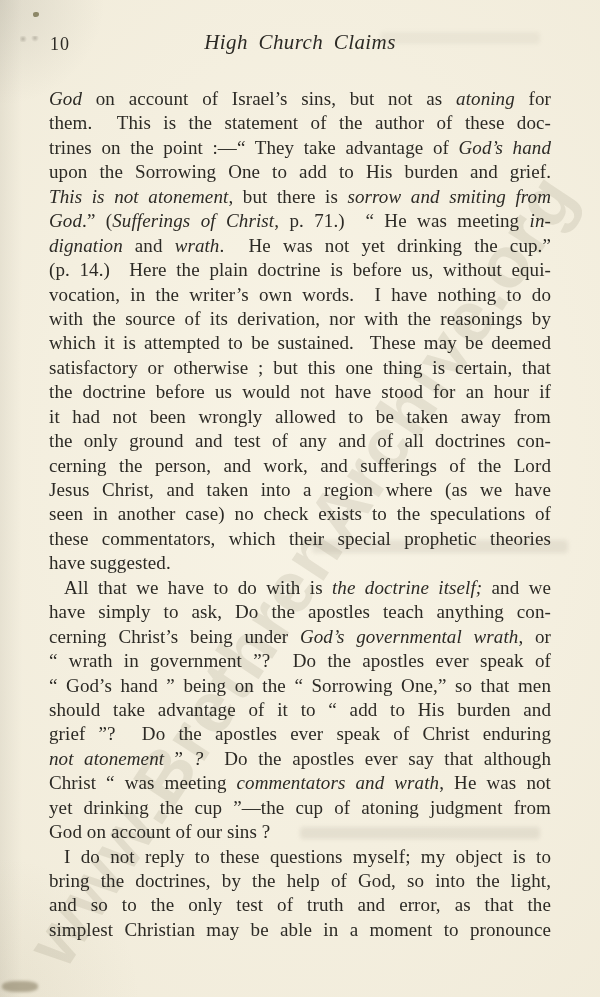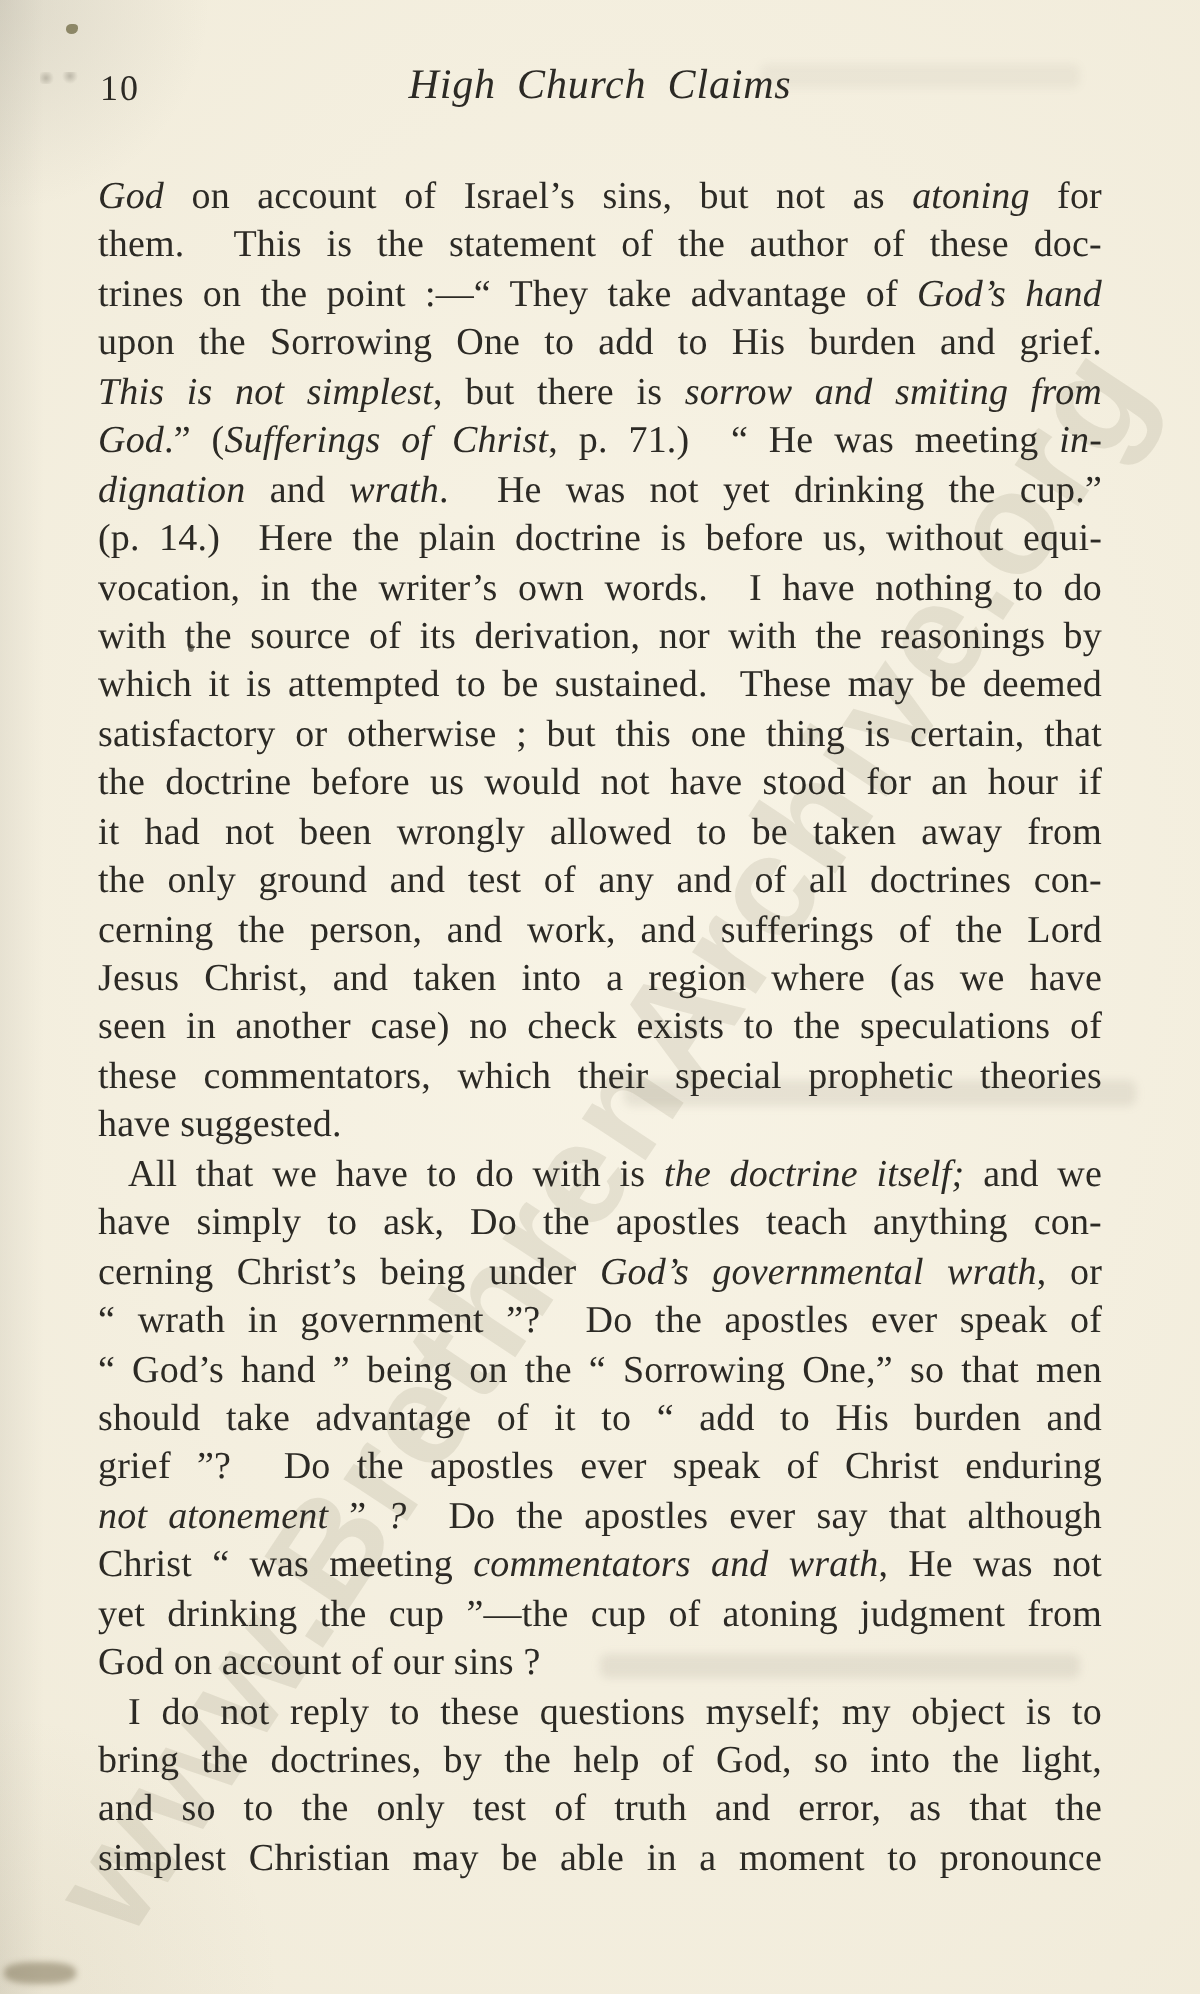--- a/index.html
+++ b/index.html
@@ -97,21 +97,21 @@
   <div class="header">
     <span class="page-number">10</span>
     <div class="running-title">High Church Claims</div>
   </div>
 
   <div class="body-text">
       <div class="line"><span class="it">God</span><span> on account of Israel’s sins, but not as </span><span class="it">atoning</span><span> for</span></div>
       <div class="line"><span>them.&nbsp; This is the statement of the author of these doc-</span></div>
       <div class="line"><span>trines on the point :—“ They take advantage of </span><span class="it">God’s hand</span></div>
       <div class="line"><span>upon the Sorrowing One to add to His burden and grief.</span></div>
-      <div class="line"><span class="it">This is not simplest</span><span>, but there is </span><span class="it">sorrow and smiting from</span></div>
+      <div class="line"><span class="it">This is not atonement</span><span>, but there is </span><span class="it">sorrow and smiting from</span></div>
       <div class="line"><span class="it">God</span><span>.” (</span><span class="it">Sufferings of Christ</span><span>, p. 71.)&nbsp; “ He was meeting </span><span class="it">in-</span></div>
       <div class="line"><span class="it">dignation</span><span> and </span><span class="it">wrath</span><span>.&nbsp; He was not yet drinking the cup.”</span></div>
       <div class="line"><span>(p. 14.)&nbsp; Here the plain doctrine is before us, without equi-</span></div>
       <div class="line"><span>vocation, in the writer’s own words.&nbsp; I have nothing to do</span></div>
       <div class="line"><span>with the source of its derivation, nor with the reasonings by</span></div>
       <div class="line"><span>which it is attempted to be sustained.&nbsp; These may be deemed</span></div>
       <div class="line"><span>satisfactory or otherwise ; but this one thing is certain, that</span></div>
       <div class="line"><span>the doctrine before us would not have stood for an hour if</span></div>
       <div class="line"><span>it had not been wrongly allowed to be taken away from</span></div>
       <div class="line"><span>the only ground and test of any and of all doctrines con-</span></div>

